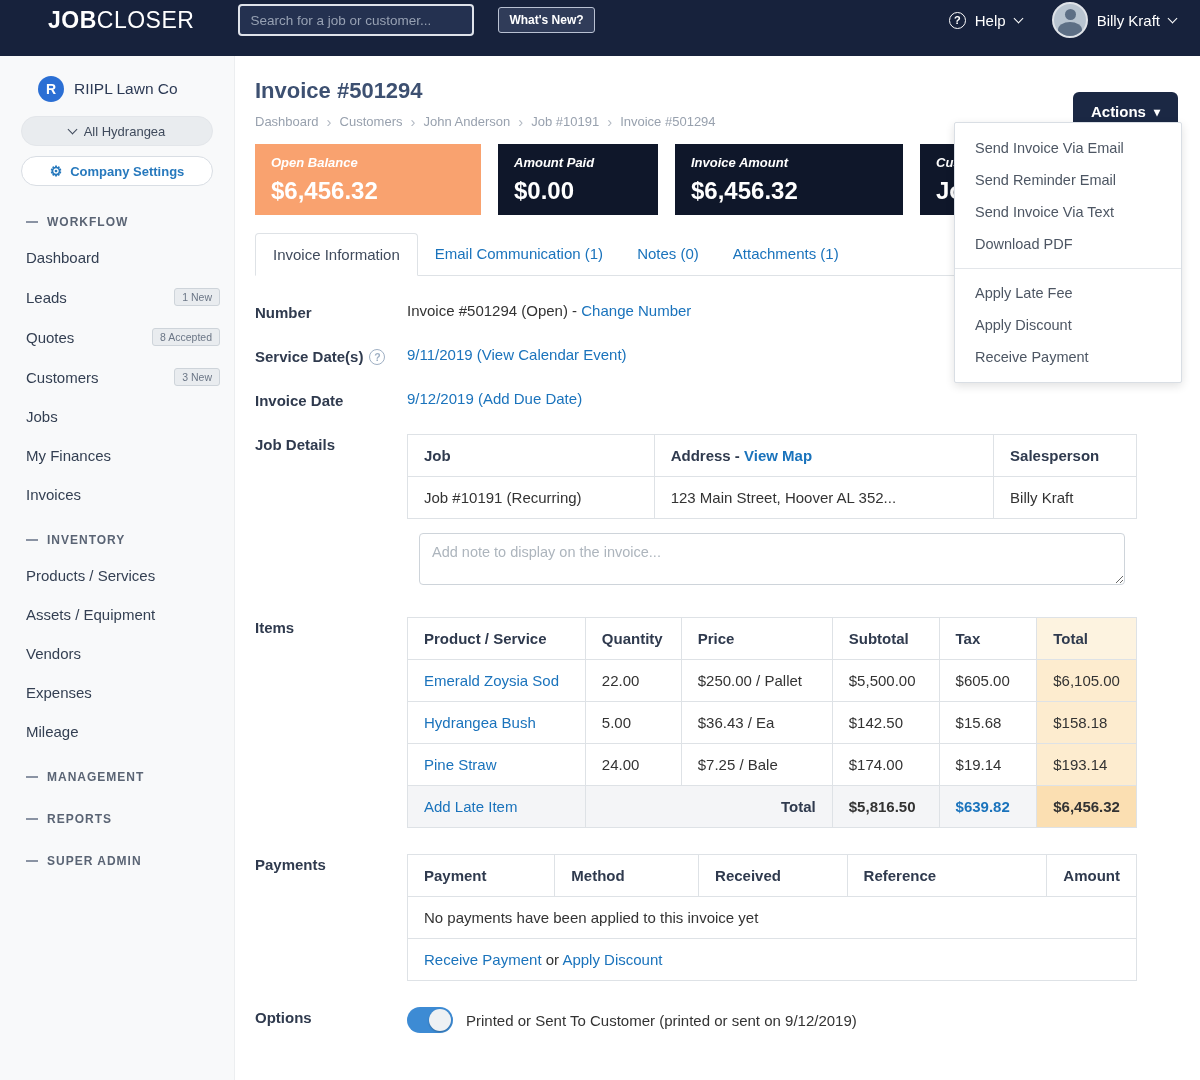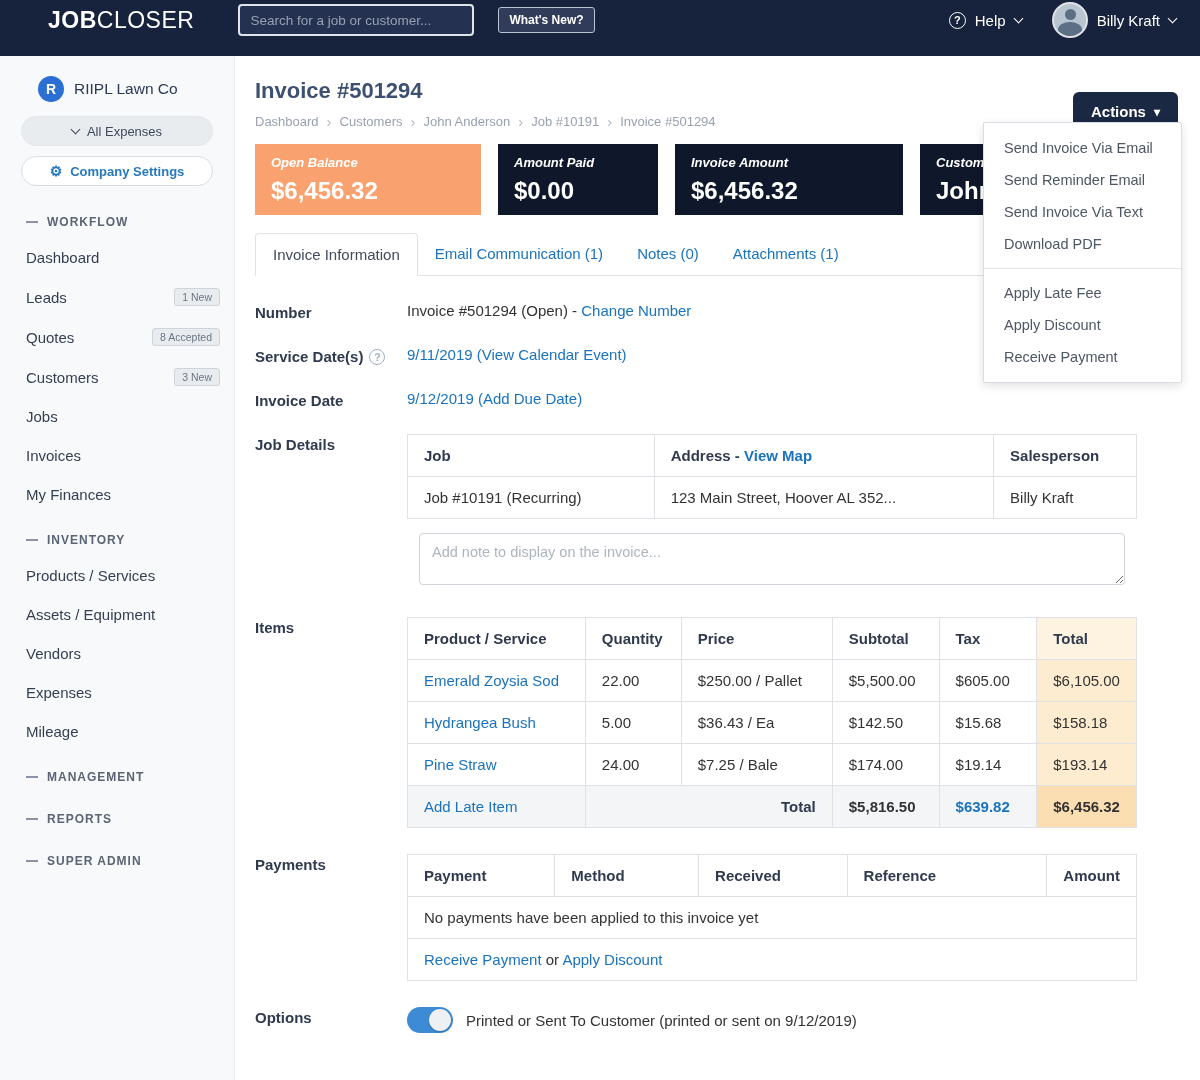--- a/index.html
+++ b/index.html
@@ -100,21 +100,21 @@
   .breadcrumb a { color: #98a1ae; }
   .breadcrumb .sep { color: #b3bac4; font-size: 15px; line-height: 1; }
   .actions-btn {
     position: absolute; top: 14px; right: 0; background: #1b2844; color: #fff;
     border: none; border-radius: 6px; font-weight: 700; font-size: 15px;
     padding: 11px 18px; display: flex; align-items: center; gap: 8px;
     cursor: pointer; font-family: inherit;
   }
   .caret { font-size: 12px; }
   .actions-menu {
-    position: absolute; top: 44px; right: -4px; width: 199px; background: #fff;
+    position: absolute; top: 44px; right: -4px; width: 228px; background: #fff;
     border: 1px solid #d9dee4; border-radius: 2px; box-shadow: 0 3px 10px rgba(0,0,0,.12);
     padding: 9px 0; z-index: 50;
   }
   .actions-menu a { display: block; padding: 8px 20px; font-size: 14.5px; color: #4d5663; }
   .menu-divider { border-top: 1px solid #e3e6ea; margin: 8px 0; }
 
   
   .stats { display: flex; gap: 17px; margin-top: 15px; }
   .stat { height: 71px; padding: 11px 16px; color: #fff; overflow: hidden; }
   .stat-label { font-style: italic; font-size: 13px; font-weight: 600; }
@@ -199,21 +199,21 @@
   </div>
 </header>
 
 <aside class="sidebar">
   <div class="company">
     <span class="co-avatar">R</span>
     <span class="co-name">RIIPL Lawn Co</span>
   </div>
   <button class="pill locations">
     <span class="chev"></span>
-    <span>All Expenses</span>
+    <span>All Hydrangea</span>
   </button>
   <button class="pill settings">
     <span class="gear">⚙</span>
     <span>Company Settings</span>
   </button>
 
   <nav>
     <div class="section-head">
       <span class="dash"></span>
       <span>WORKFLOW</span>
@@ -230,24 +230,24 @@
         <span class="badge">8 Accepted</span>
       </a>
     <a class="nav-item">
         <span>Customers</span>
         <span class="badge">3 New</span>
       </a>
     <a class="nav-item">
         <span>Jobs</span>
       </a>
     <a class="nav-item">
+        <span>My Finances</span>
+      </a>
+    <a class="nav-item">
         <span>Invoices</span>
-      </a>
-    <a class="nav-item">
-        <span>My Finances</span>
       </a>
 
     <div class="section-head">
       <span class="dash"></span>
       <span>INVENTORY</span>
     </div>
     <a class="nav-item">
         <span>Products / Services</span>
       </a>
     <a class="nav-item">

